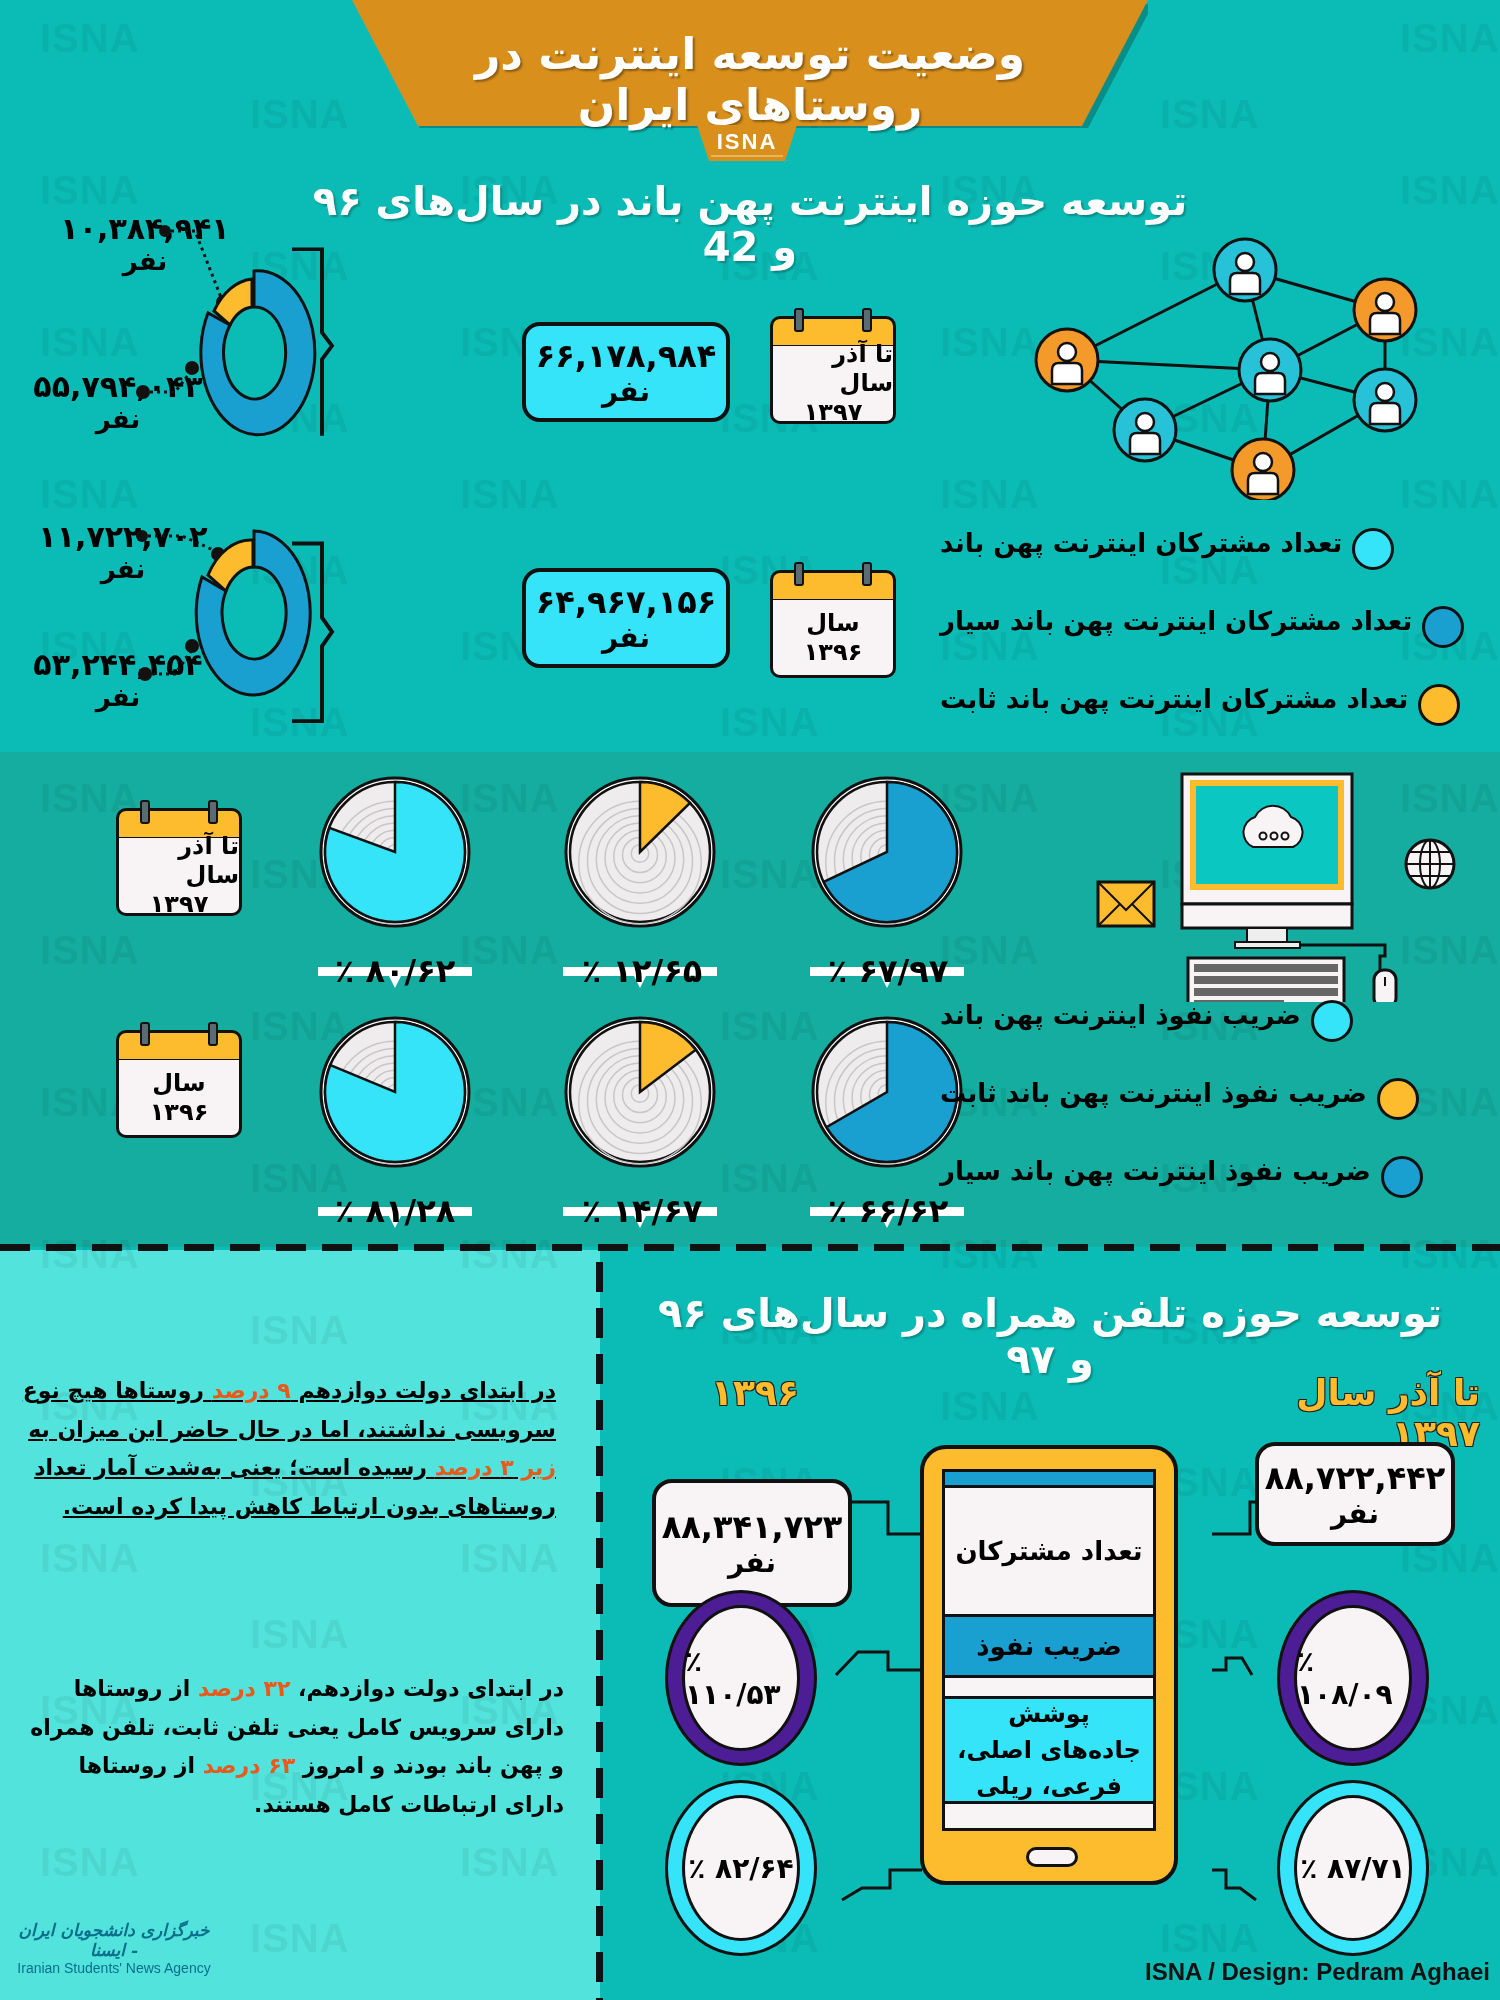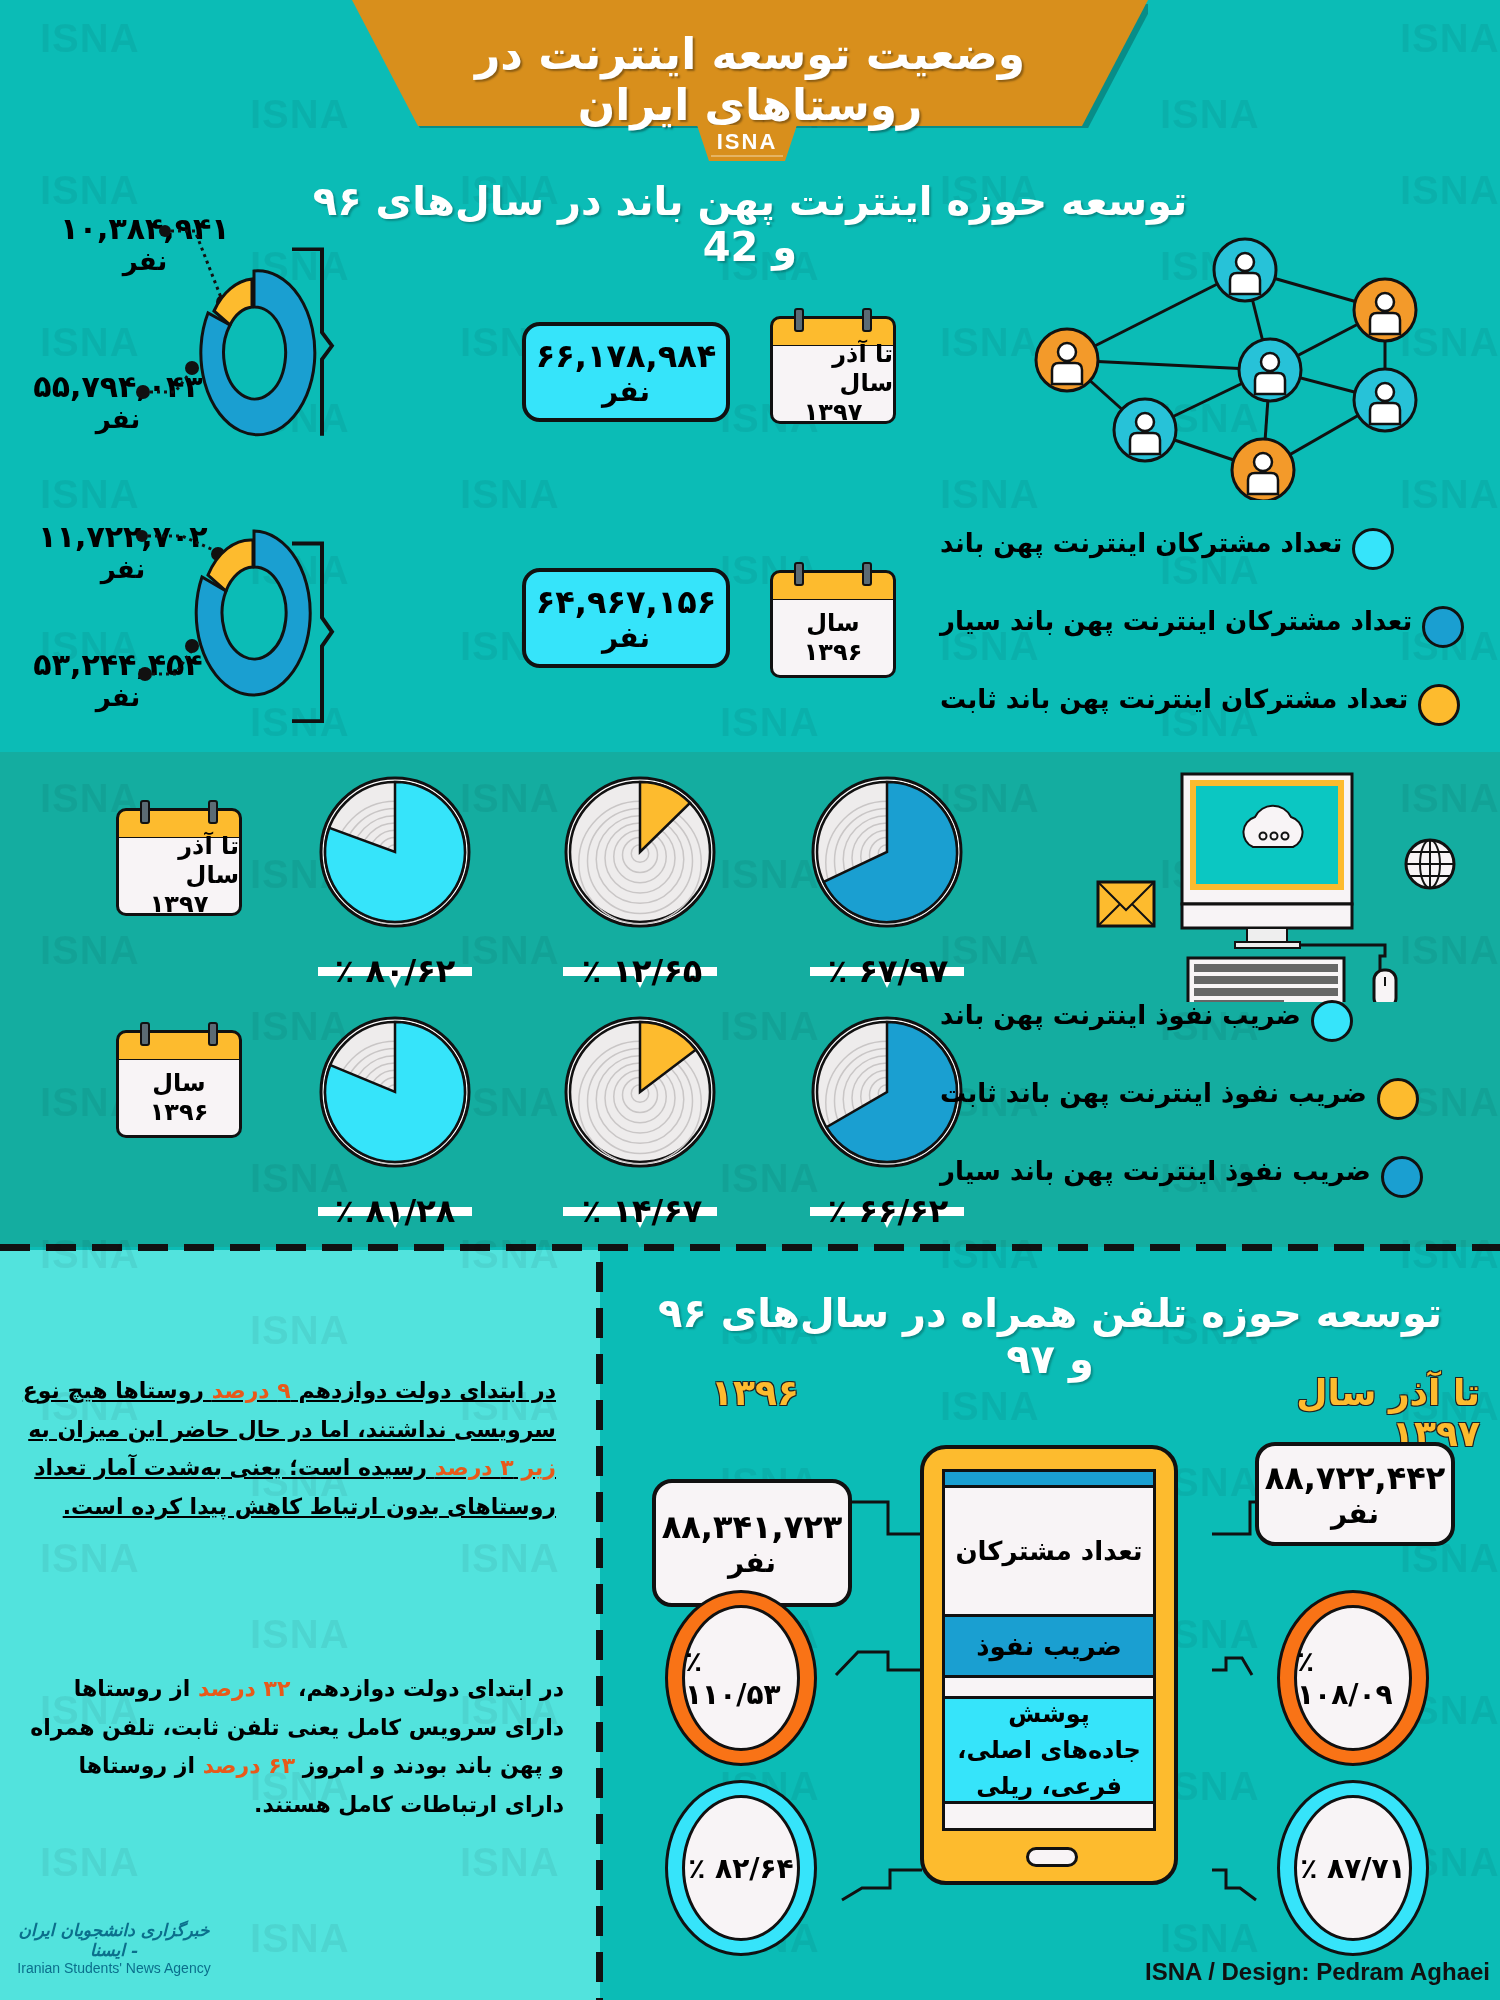--- a/index.html
+++ b/index.html
@@ -52,21 +52,21 @@
 
   
   .pct { font-size:32px; text-align:center; width:180px; }
 
   
   .para { font-size:22px; line-height:1.75; text-align:right; direction:rtl; }
   .hl { color:#e8591a; }
 
   .year-label { font-size:36px; color:#fdbb2e; text-shadow:1px 1px 0 #222, -1px -1px 0 #222, 1px -1px 0 #222, -1px 1px 0 #222; }
 
-  .ring-circ { width:152px; height:176px; border-radius:50%; background:#f97316; border:3px solid #111; display:flex; align-items:center; justify-content:center; }
+  .ring-circ { width:152px; height:176px; border-radius:50%; background:#4c1d95; border:3px solid #111; display:flex; align-items:center; justify-content:center; }
   .ring-circ.light { background:#36e4fa; }
   .ring-circ .inner { width:118px; height:146px; border-radius:50%; background:#f8f4f6; border:3px solid #111; display:flex; align-items:center; justify-content:center; font-size:28px; }
 
   .credit { font-family:"Liberation Sans", sans-serif; font-size:24px; color:#111; font-weight:bold; }
 </style>
 </head>
 <body>
 
 <div id="sec1" class="abs"></div>
 <div id="sec2" class="abs"></div>

